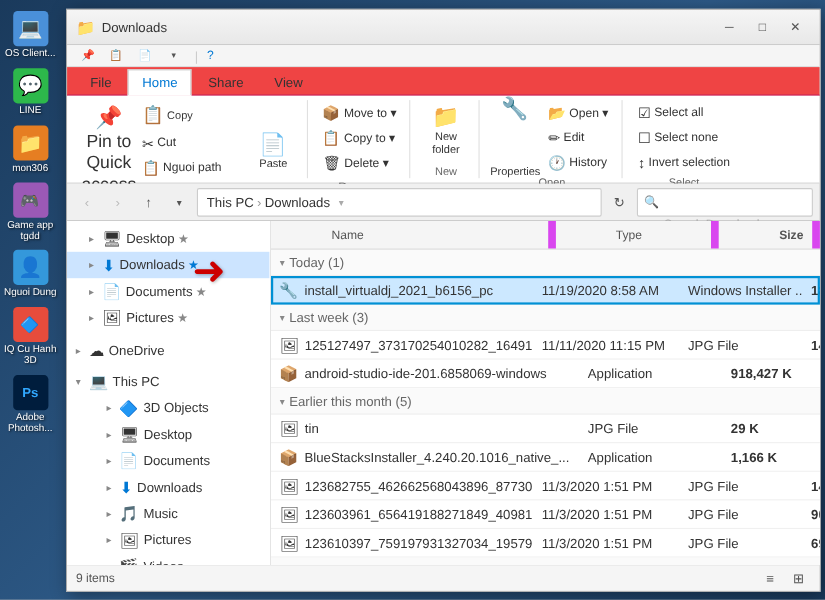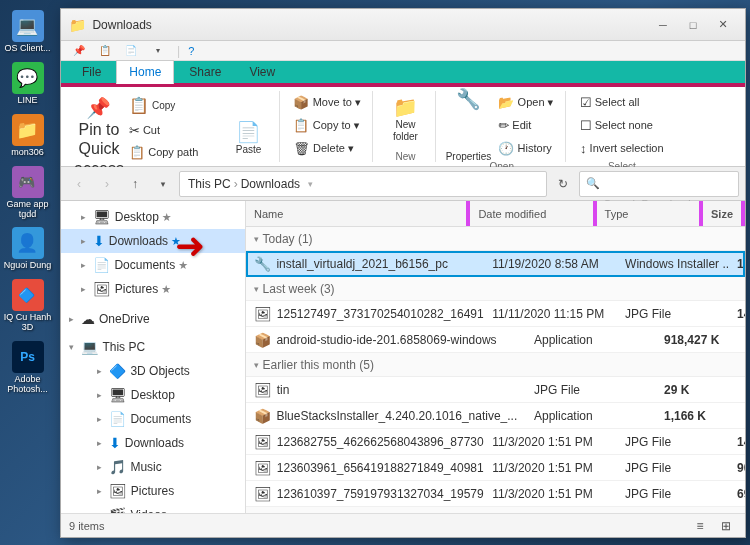--- a/index.html
+++ b/index.html
@@ -120,25 +120,25 @@
       justify-content: center;
       font-size: 10px;
       color: #555;
       cursor: pointer;
       border-radius: 2px;
     }
 
     
     .ribbon-tabs {
       height: 26px;
-      background: #14b8a6;
+      background: #ef4444;
       display: flex;
       align-items: flex-end;
       padding: 0 8px;
-      border-bottom: 4px solid #be185d;
+      border-bottom: 1px solid #be185d;
       flex-shrink: 0;
     }
     .ribbon-tab {
       padding: 4px 12px;
       font-size: 12px;
       cursor: pointer;
       border: 1px solid transparent;
       border-bottom: none;
       margin-right: 2px;
       color: #333;
@@ -339,21 +339,22 @@
       z-index: 1;
     }
     .file-header {
       font-size: 11px;
       color: #555;
       padding: 0 8px;
       cursor: pointer;
       height: 100%;
       display: flex;
       align-items: center;
-      border-right: 4px solid #d946ef;
+      border-right: 7px solid #d946ef;
+      margin-left: 47px;
     }
     .col-name { width: 280px; }
     .col-date { width: 155px; }
     .col-type { width: 130px; }
     .col-size { flex: 1; font-weight: bold; }
 
     
     .file-list { flex: 1; }
     .section-header {
       display: flex;
@@ -506,21 +507,21 @@
           <div class="ribbon-btn-large" style="height:28px;flex-direction:row;justify-content:flex-start;width:auto;padding:0 4px;">
             <span style="font-size:16px;margin-right:3px;">📋</span>
             <span>Copy</span>
           </div>
           <div class="ribbon-btn-small">
             <span class="sicon">✂</span>
               <span>Cut</span>
           </div>
           <div class="ribbon-btn-small">
             <span class="sicon">📋</span>
-              <span>Copy path</span>
+              <span>Nguoi path</span>
           </div>
           <div class="ribbon-btn-small">
             <span class="sicon">🔗</span>
               <span>Paste shortcut</span>
           </div>
         </div>
         <div class="ribbon-btn-large">
           <div class="btn-icon">📄</div>
           <div style="font-size:10px;">Paste</div>
         </div>
@@ -695,21 +696,20 @@
         <span class="nav-icon">🎬</span>
         <span>Videos</span>
       </div>
 
     </div>
 
     <div class="file-pane">
 
       <div class="file-headers">
         <div class="file-header col-name">Name</div>
-        <div class="file-header col-date">Date modified</div>
         <div class="file-header col-type">Type</div>
         <div class="file-header col-size">Size</div>
       </div>
 
       <div class="file-list">
 
         <div class="section-header">
           <span class="section-expand">▾</span>
           <span>Today (1)</span>
         </div>

